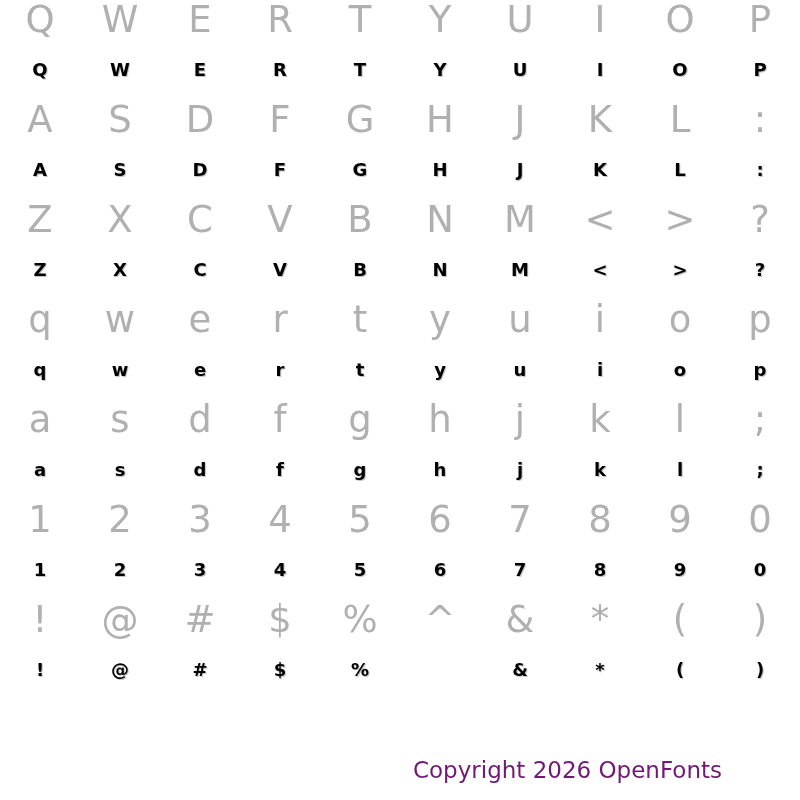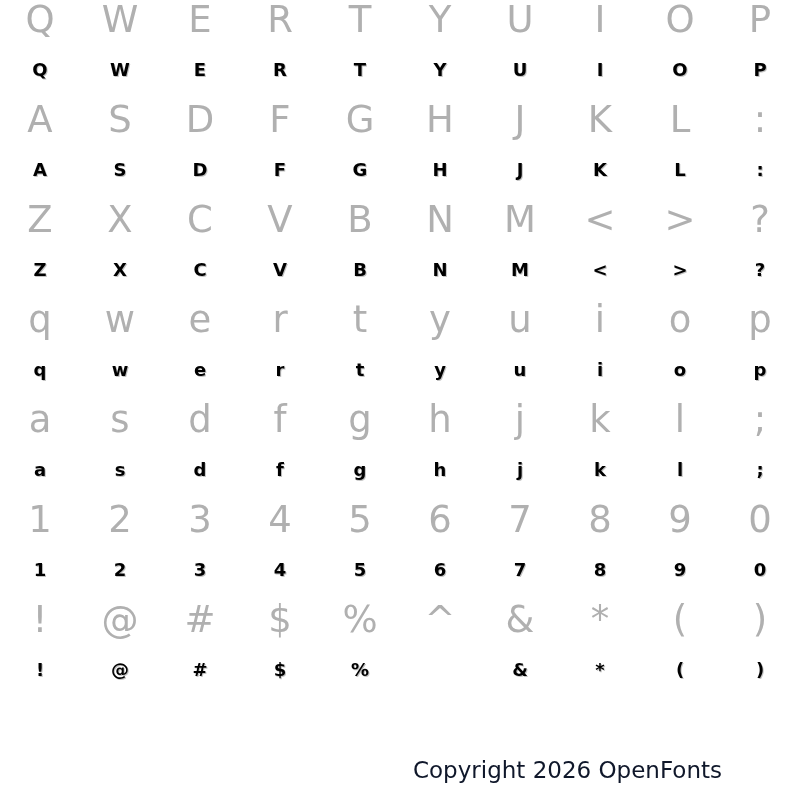--- a/index.html
+++ b/index.html
@@ -41,21 +41,21 @@
     font-size: 18px;
     font-weight: 700;
     font-family: "DejaVu Sans", "Liberation Sans", sans-serif;
     text-shadow: 1px 1px 0 #c3c3c3;
   }
   .footer-copyright {
     position: absolute;
     top: 757px;
     right: 78px;
     font-size: 23px;
-    color: #0f172a;
+    color: #701a75;
     font-family: "DejaVu Sans", "Liberation Sans", sans-serif;
     white-space: nowrap;
   }
 </style>
 </head>
 <body>
 
 <div class="glyph-grid">
     <div class="glyph-row reference">
       <span class="glyph-cell">Q</span>

